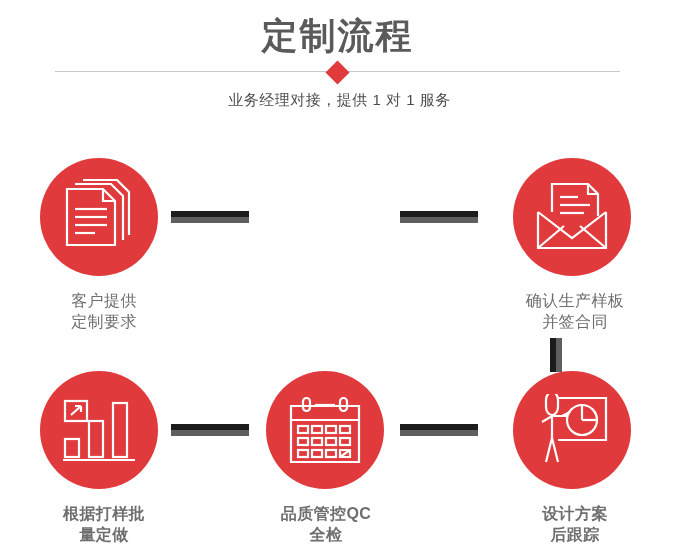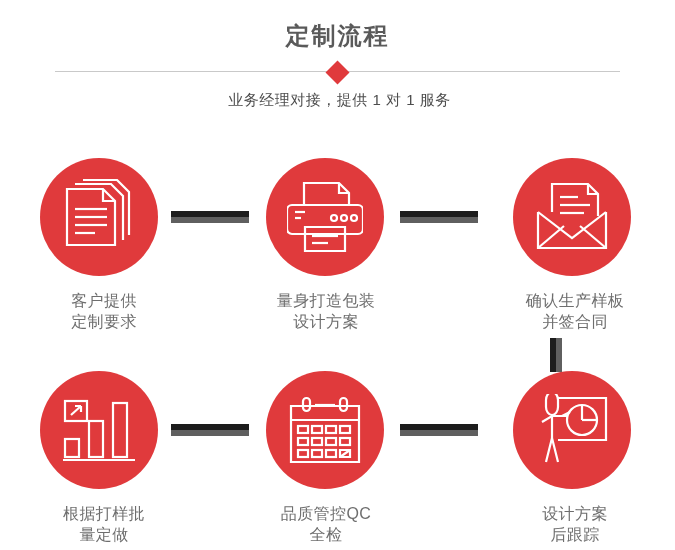--- a/index.html
+++ b/index.html
@@ -22,21 +22,21 @@
     height: 550px;
   }
 
   
   .page-title {
     position: absolute;
     left: 0;
     top: 16px;
     width: 675px;
     text-align: center;
-    font-size: 24px;
+    font-size: 36px;
     font-weight: bold;
     color: #5a5a5a;
     letter-spacing: 2px;
     line-height: 40px;
   }
 
   .divider-wrap {
     position: absolute;
     left: 55px;
     top: 71px;
@@ -83,21 +83,21 @@
     width: 675px;
     height: 400px;
   }
 
   .step {
     position: absolute;
     width: 160px;
     text-align: center;
   }
   .step-r1 { top: 8px; }
-  .step-r2 { top: 221px; }
+  .step-r2 { top: 221px; font-weight: bold; }
   .step-c1 { left: 19px; }
   .step-c2 { left: 245px; }
   .step-c3 { left: 492px; }
 
   .step-circle {
     width: 118px;
     height: 118px;
     border-radius: 50%;
     background: #e03a3c;
     margin: 0 auto;
@@ -213,39 +213,20 @@
           <line x1="12" y1="30" x2="44" y2="30"></line>
           <line x1="12" y1="38" x2="44" y2="38"></line>
           <line x1="12" y1="46" x2="44" y2="46"></line>
           <line x1="12" y1="54" x2="32" y2="54"></line>
         </svg>
       </div>
       <div class="step-label">客户提供
 定制要求</div>
     </div>
 
-    <div class="step step-r1 step-c2">
-      <div class="step-circle">
-        <svg width="76" height="72" viewBox="0 0 76 72" fill="none" stroke="#ffffff" stroke-width="2.2">
-          <path d="M17 24 V2 H52 L62 12 V24"></path>
-          <path d="M52 2 V12 H62"></path>
-          <path d="M5 24 H71 a5 5 0 0 1 5 5 V48 a5 5 0 0 1 -5 5 H5 a5 5 0 0 1 -5 -5 V29 a5 5 0 0 1 5 -5 Z" transform="translate(0,0)"></path>
-          <line x1="8" y1="31" x2="18" y2="31"></line>
-          <line x1="8" y1="37" x2="14" y2="37"></line>
-          <circle cx="47" cy="37" r="3"></circle>
-          <circle cx="57" cy="37" r="3"></circle>
-          <circle cx="67" cy="37" r="3"></circle>
-          <path d="M18 46 H58 V70 H18 Z"></path>
-          <line x1="25" y1="55" x2="51" y2="55"></line>
-          <line x1="25" y1="62" x2="41" y2="62"></line>
-        </svg>
-      </div>
-      <div class="step-label">量身打造包装
-设计方案</div>
-    </div>
 
     <div class="step step-r1 step-c3">
       <div class="step-circle">
         <svg width="76" height="70" viewBox="0 0 76 70" fill="none" stroke="#ffffff" stroke-width="2.2">
           <path d="M18 30 V2 H54 L64 12 V34"></path>
           <path d="M54 2 V12 H64"></path>
           <line x1="26" y1="15" x2="44" y2="15"></line>
           <line x1="26" y1="23" x2="56" y2="23"></line>
           <line x1="26" y1="31" x2="50" y2="31"></line>
           <path d="M4 30 V66 H72 V30"></path>

